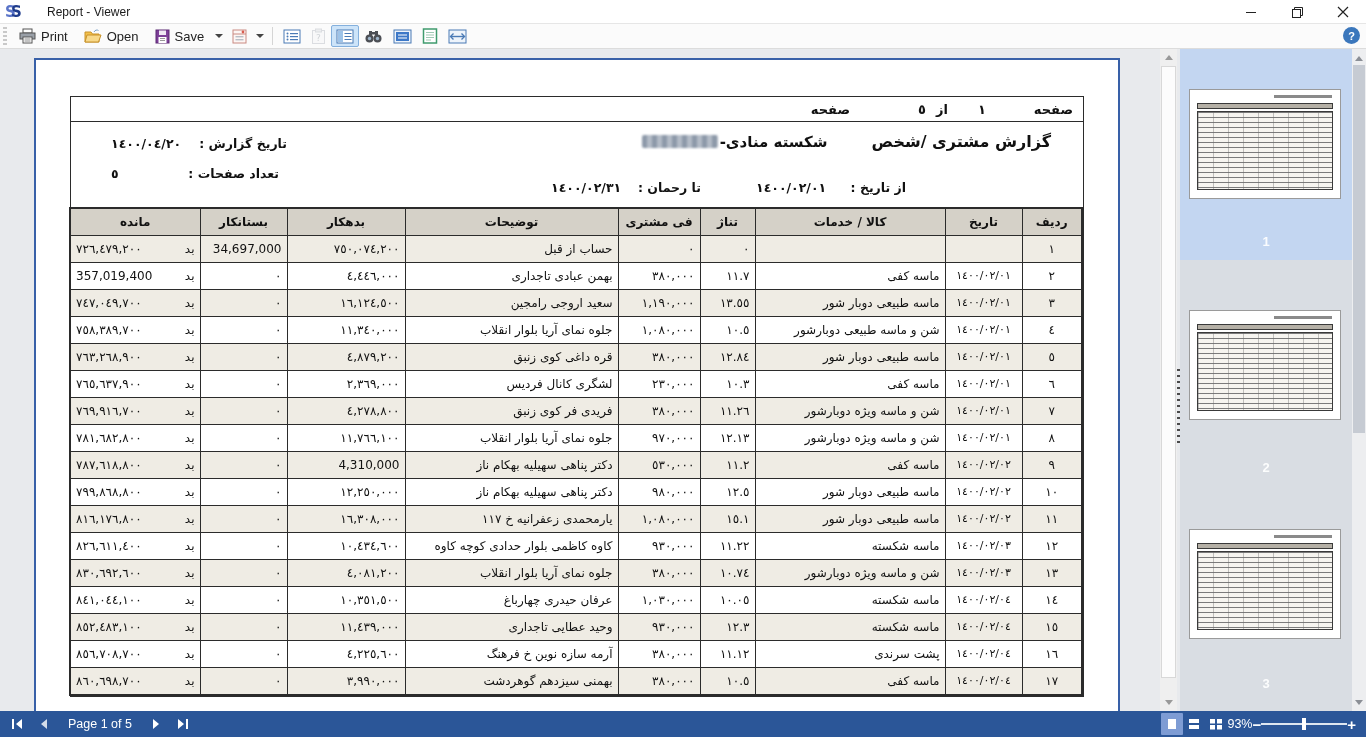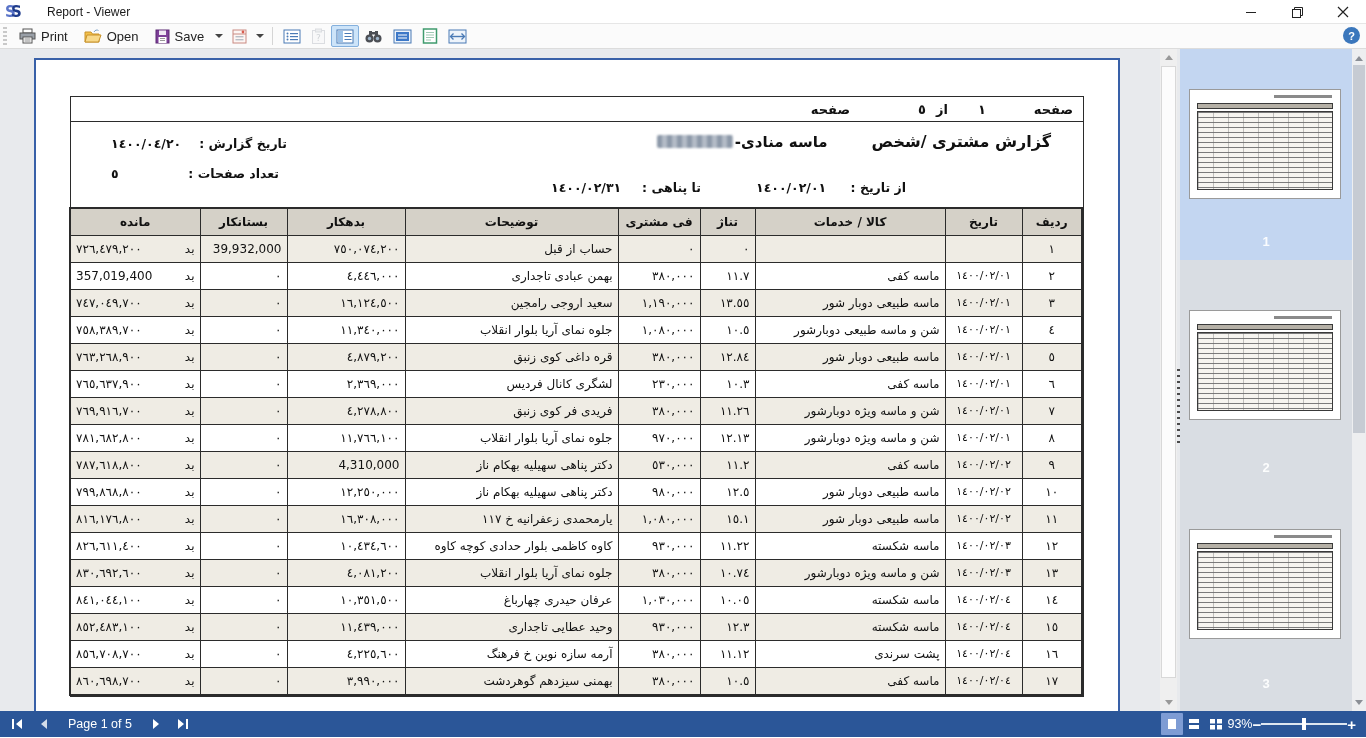--- a/index.html
+++ b/index.html
@@ -292,37 +292,37 @@
           <span>صفحه</span>
           <span class="ps-n1">١</span>
           <span class="ps-w2">از</span>
           <span class="ps-n2">٥</span>
           <span class="ps-w3">صفحه</span>
         </div>
 
         <div class="rheader">
           <div class="title-line">
             <span class="r-title">گزارش مشتری /شخص</span>
-            <span class="r-person">ماسه منادی-</span>
+            <span class="r-person">شکسته منادی-</span>
             <span class="blurred"></span>
           </div>
           <div class="hpair hp-repdate">
             <span>تاریخ گزارش :</span>
             <span>١٤٠٠/٠٤/٢٠</span>
           </div>
           <div class="hpair hp-pages">
             <span>تعداد صفحات :</span>
             <span>٥</span>
           </div>
           <div class="hpair hp-from">
             <span>از تاریخ :</span>
             <span>١٤٠٠/٠٢/٠١</span>
           </div>
           <div class="hpair hp-to">
-            <span>تا پناهی :</span>
+            <span>تا رحمان :</span>
             <span>١٤٠٠/٠٢/٣١</span>
           </div>
         </div>
 
         <table class="rep">
           <colgroup>
             <col style="width:60px">
               <col style="width:77px">
               <col style="width:190px">
             <col style="width:55px">
@@ -347,21 +347,21 @@
           </thead>
           <tbody>
               <tr class="shade">
                 <td class="c-row">١</td>
                 <td class="c-date"></td>
                 <td class="c-goods"></td>
                 <td class="c-num">٠</td>
                 <td class="c-num">٠</td>
                 <td class="c-desc">حساب از قبل</td>
                 <td class="c-num">٧٥٠,٠٧٤,٢٠٠</td>
-                <td class="c-num">39,932,000</td>
+                <td class="c-num">34,697,000</td>
                 <td>
                   <div class="balwrap">
                     <span>بد</span>
                     <span>٧٢٦,٤٧٩,٢٠٠</span>
                   </div>
                 </td>
               </tr>
               <tr>
                 <td class="c-row">٢</td>
                 <td class="c-date">١٤٠٠/٠٢/٠١</td>

